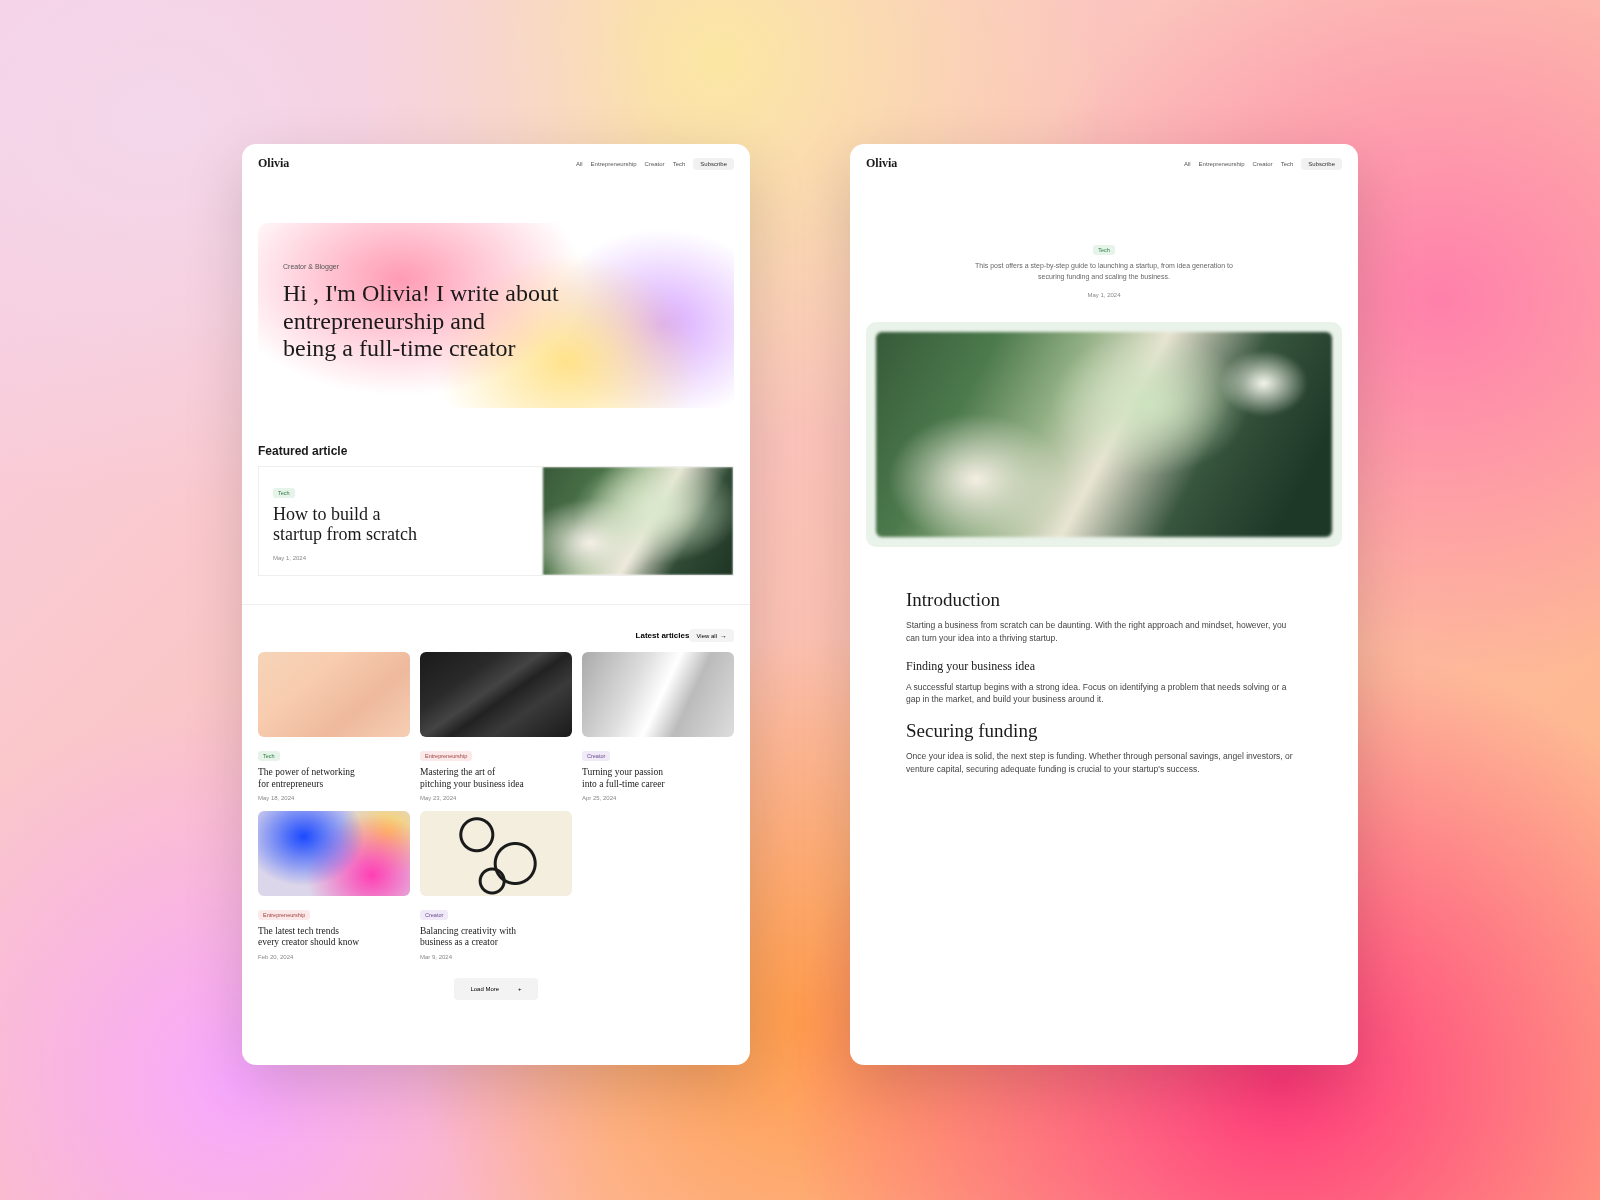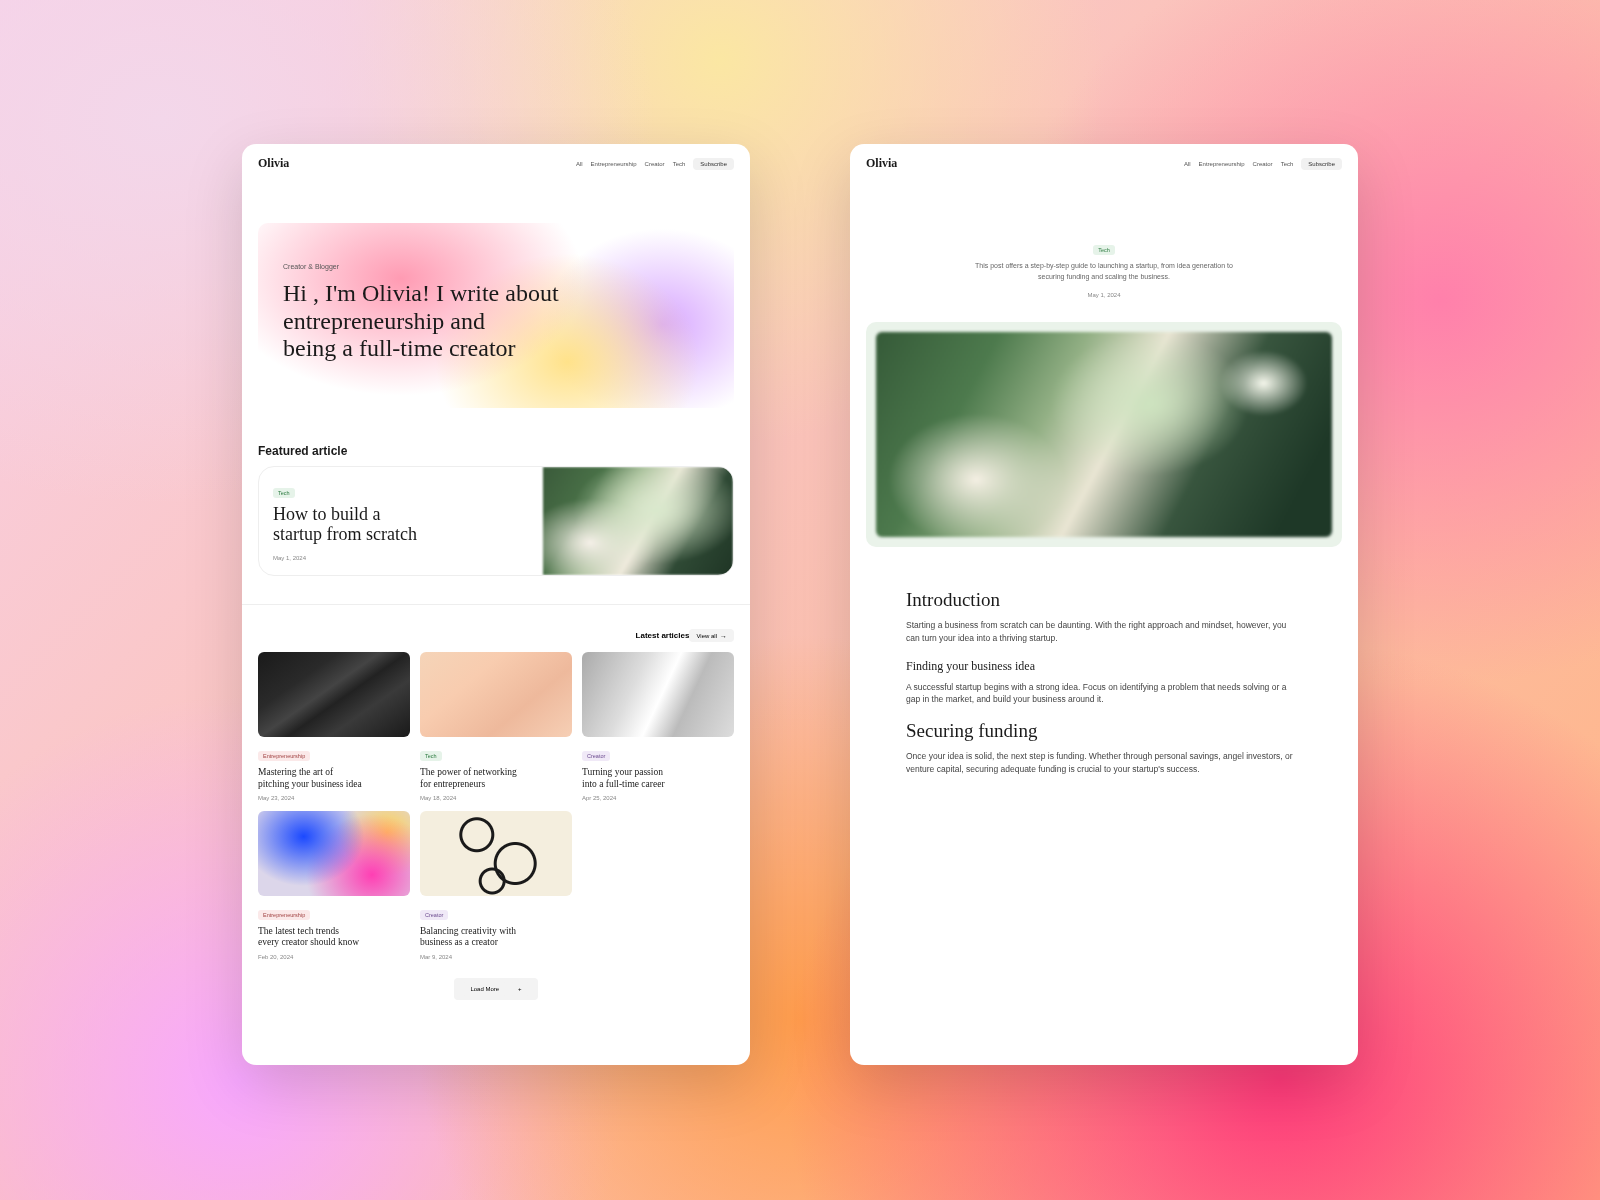--- a/index.html
+++ b/index.html
@@ -63,21 +63,21 @@
   font-family: Georgia, serif;
   font-weight: 400;
   font-size: 24px;
   line-height: 1.15;
   color: #1a1a1a;
 }
 .section-title { font-size: 12px; font-weight: 600; padding: 20px 16px 8px; color:#1a1a1a;}
 .featured {
   margin: 0 16px;
   border: 1px solid #eee;
-  border-radius: 16px;
+  border-radius: 0;
   display: flex;
   overflow: hidden;
   min-height: 100px;
 }
 .featured .left { padding: 14px; flex: 1; }
 .featured .right {
   width: 190px;
   background: radial-gradient(ellipse 140px 90px at 60% 40%, #d9e8cc 0%, transparent 60%),
               radial-gradient(ellipse 120px 80px at 25% 70%, #f5f0e8 0%, transparent 55%),
               linear-gradient(120deg, #3a5a3a 0%, #4a7248 25%, #9fb891 40%, #ece8d8 55%, #2f4a35 75%, #1f3525 100%);
@@ -195,30 +195,30 @@
   <div class="latest-head">
     <div class="t">Latest articles</div>
     <div class="viewall">
       <span>View all</span>
         <span class="arrow">→</span>
     </div>
   </div>
 
   <div class="grid">
     <div class="card">
+      <div class="thumb th2"></div>
+      <span class="tag tech">Tech</span>
+      <div class="ctitle"><span>The power of networking</span><br><span>for entrepreneurs</span></div>
+      <div class="date">May 18, 2024</div>
+    </div>
+    <div class="card">
       <div class="thumb th1"></div>
       <span class="tag ent">Entrepreneurship</span>
       <div class="ctitle"><span>Mastering the art of</span><br><span>pitching your business idea</span></div>
       <div class="date">May 23, 2024</div>
-    </div>
-    <div class="card">
-      <div class="thumb th2"></div>
-      <span class="tag tech">Tech</span>
-      <div class="ctitle"><span>The power of networking</span><br><span>for entrepreneurs</span></div>
-      <div class="date">May 18, 2024</div>
     </div>
     <div class="card">
       <div class="thumb th3"></div>
       <span class="tag creator">Creator</span>
       <div class="ctitle"><span>Turning your passion</span><br><span>into a full-time career</span></div>
       <div class="date">Apr 25, 2024</div>
     </div>
     <div class="card">
       <div class="thumb th5"></div>
       <span class="tag ent">Entrepreneurship</span>

